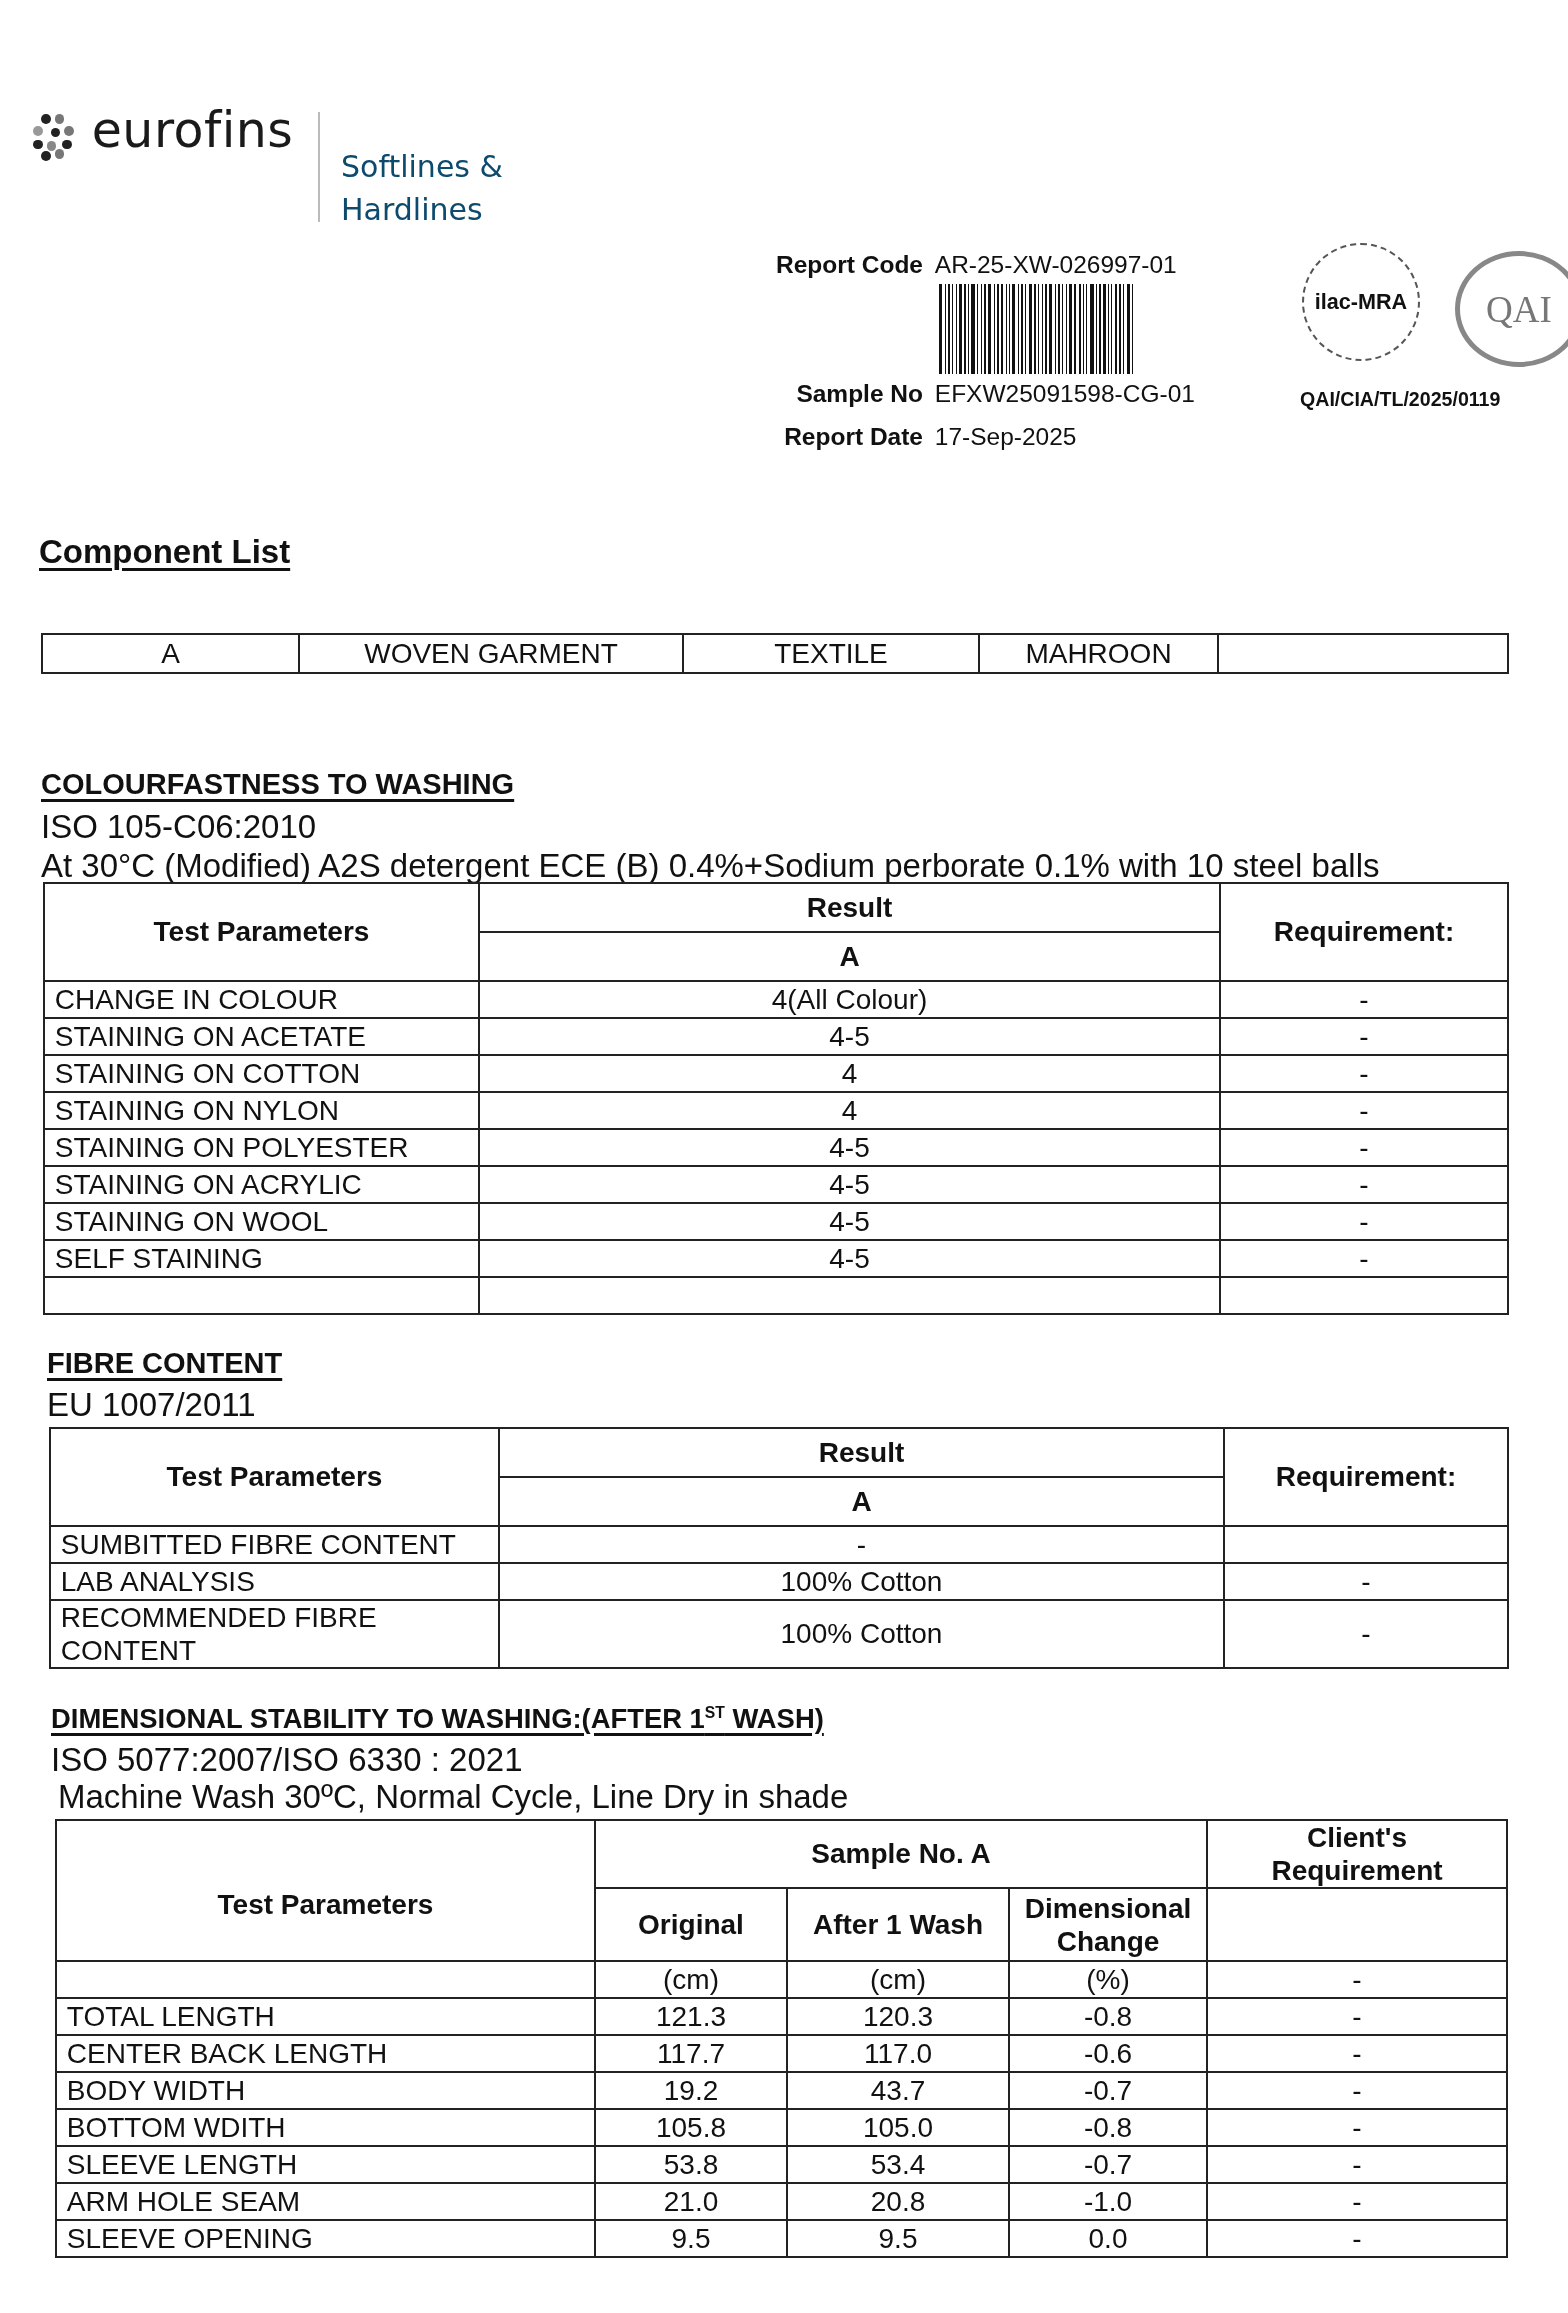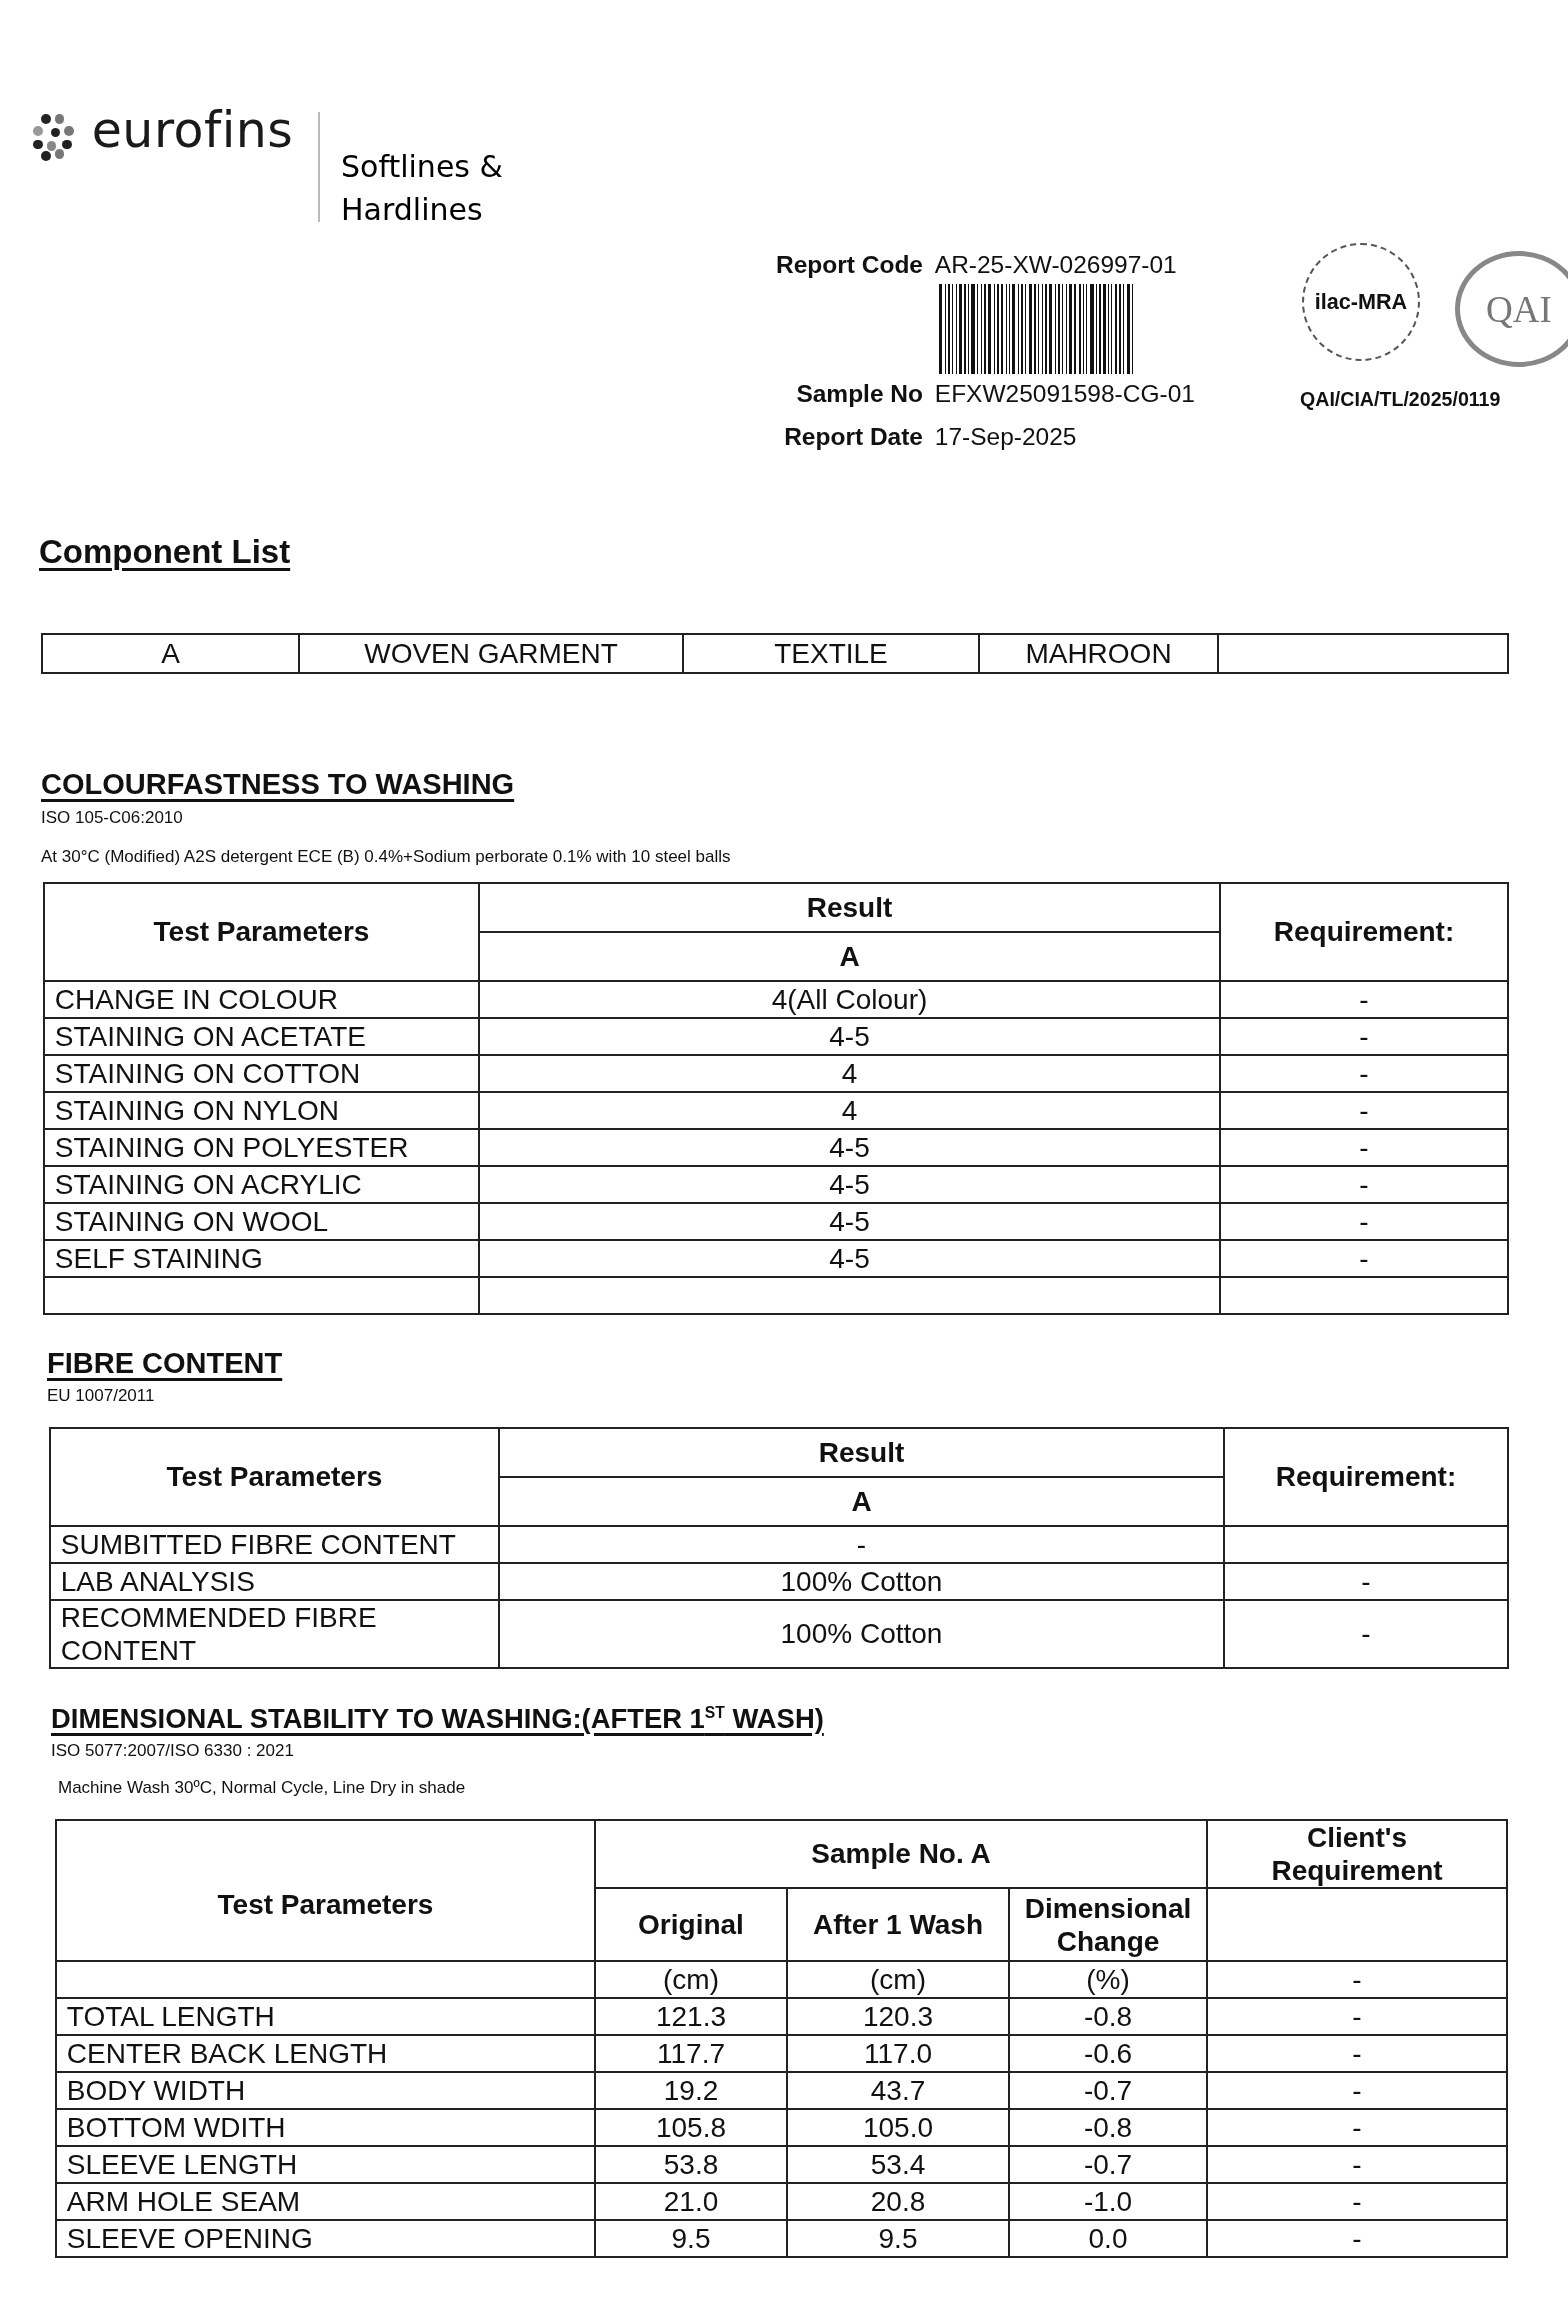--- a/index.html
+++ b/index.html
@@ -4,32 +4,32 @@
 <style>
   html,body{margin:0;padding:0;background:#fff;}
   body{width:1568px;height:2313px;position:relative;overflow:hidden;font-family:"Liberation Sans",sans-serif;color:#111;}
   .abs{position:absolute;}
   
   .logo{left:33px;top:102px;display:flex;align-items:flex-end;}
   .dots{position:relative;width:45px;height:45px;margin-right:13.7px;}
   .dots span{position:absolute;width:9.8px;height:9.8px;border-radius:50%;background:#222;}
   .logo-text{font-family:"DejaVu Sans",sans-serif;font-size:49px;letter-spacing:0.5px;color:#1a1a1a;}
   .divider{left:318px;top:112px;width:2px;height:110px;background:#bbb;}
-  .division{left:341px;top:145px;font-family:"DejaVu Sans",sans-serif;font-size:30px;line-height:43px;color:#000000;}
+  .division{left:341px;top:145px;font-family:"DejaVu Sans",sans-serif;font-size:30px;line-height:43px;color:#0c4a6e;}
   .meta{font-size:24.5px;}
   .meta .lbl{font-weight:bold;text-align:right;display:inline-block;width:157px;margin-right:11.8px;}
   .barcode{left:939px;top:284px;width:314px;height:90px;display:flex;align-items:stretch;}
   .barcode i{display:block;background:#111;}
   .badge{border-radius:50%;border:2px dashed #555;}
   .ilac{left:1302px;top:243px;width:114px;height:114px;display:flex;align-items:center;justify-content:center;font-weight:bold;font-size:21.6px;}
   .qai{left:1455px;top:251px;width:118px;height:106px;border:5.9px solid #888;border-radius:50%;display:flex;align-items:center;justify-content:center;font-family:"Liberation Serif",serif;font-size:37px;color:#777;}
   .cert{left:1300px;top:388px;font-size:19.6px;font-weight:bold;}
   
   .h{font-weight:bold;text-decoration:underline;text-decoration-thickness:2.9px;text-underline-offset:4.9px;}
-  .sub{font-size:17px;}
+  .sub{font-size:33px;}
   table{border-collapse:collapse;position:absolute;table-layout:fixed;}
   td,th{border:2px solid #222;padding:0 9.8px;font-size:28px;}
   th{font-weight:bold;text-align:center;}
   td.c{text-align:center;}
   td.l{text-align:left;}
   .tight td{height:35px;line-height:33px;}
 </style>
 </head>
 <body>
 

